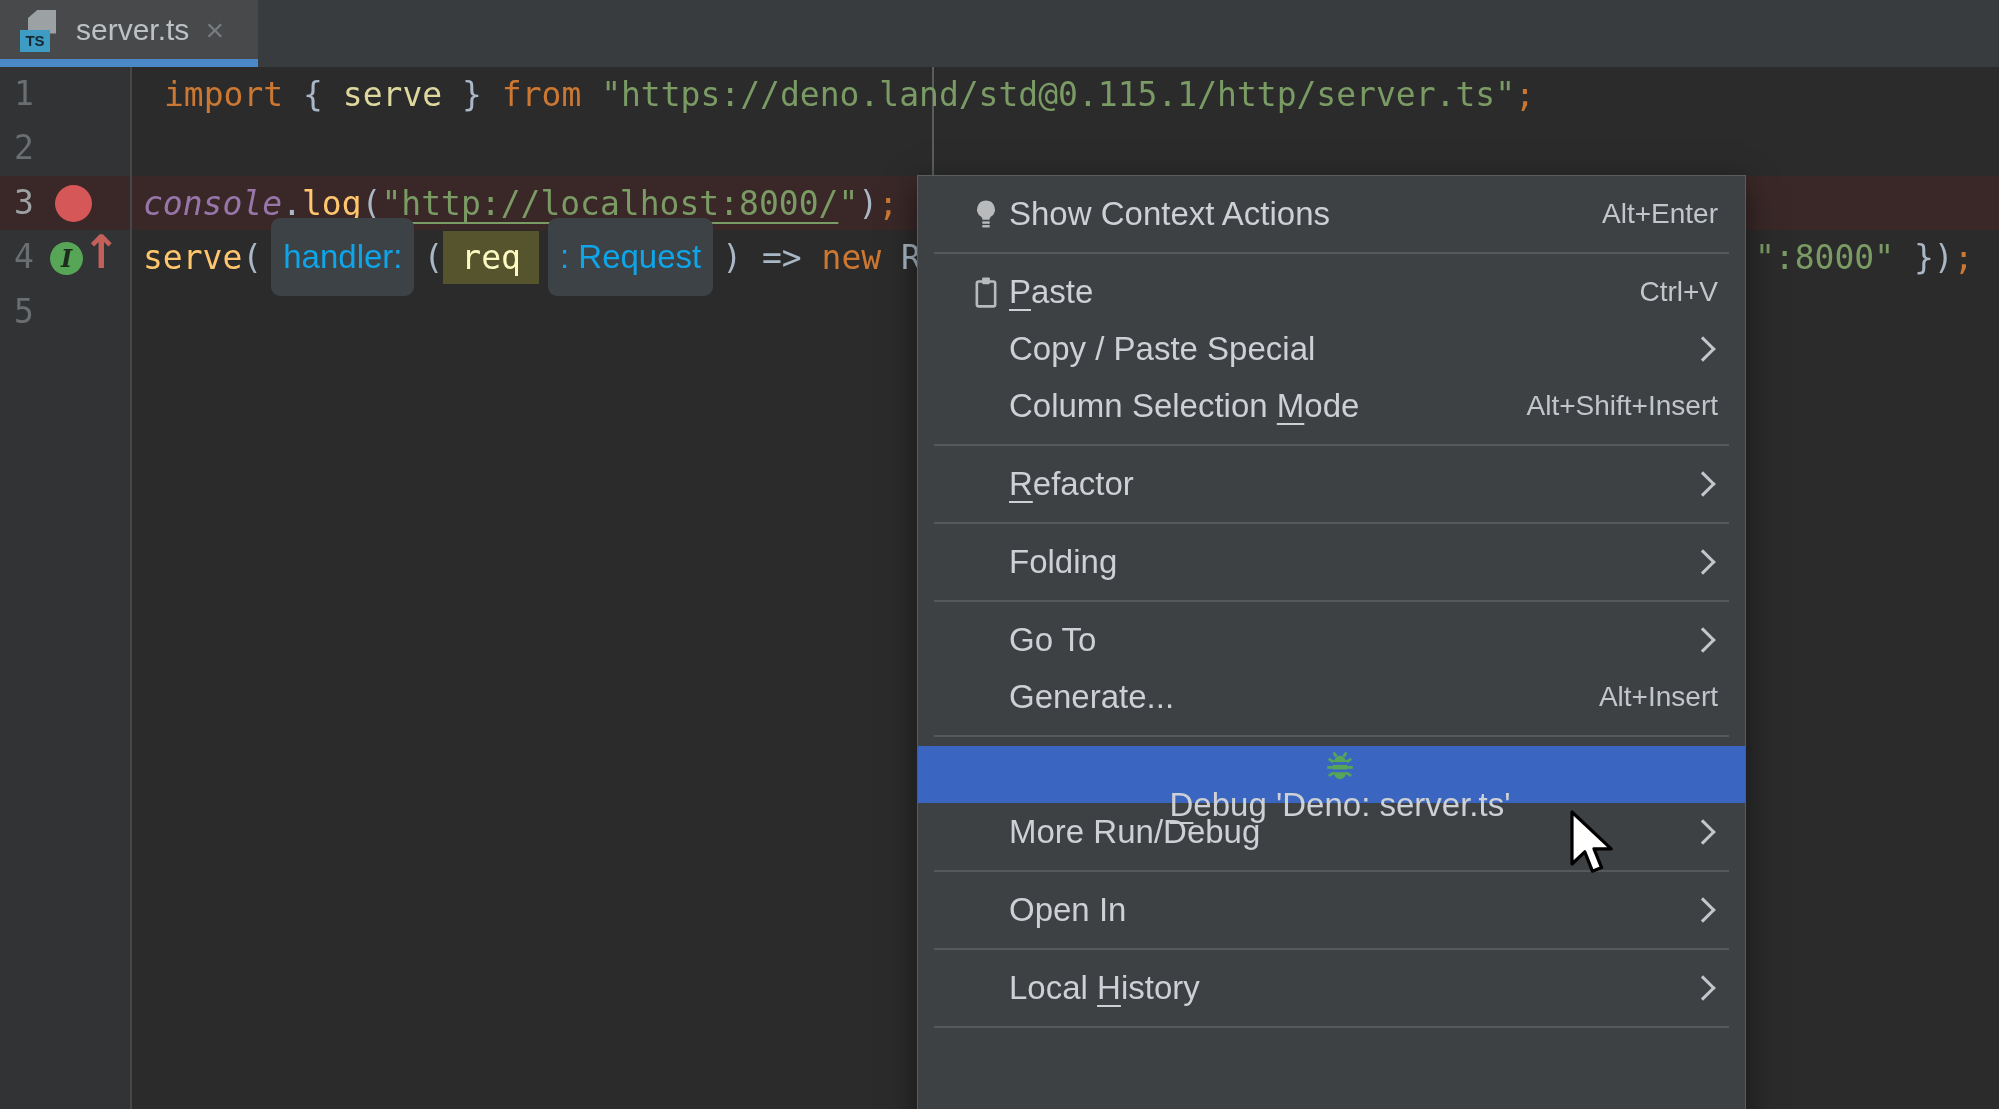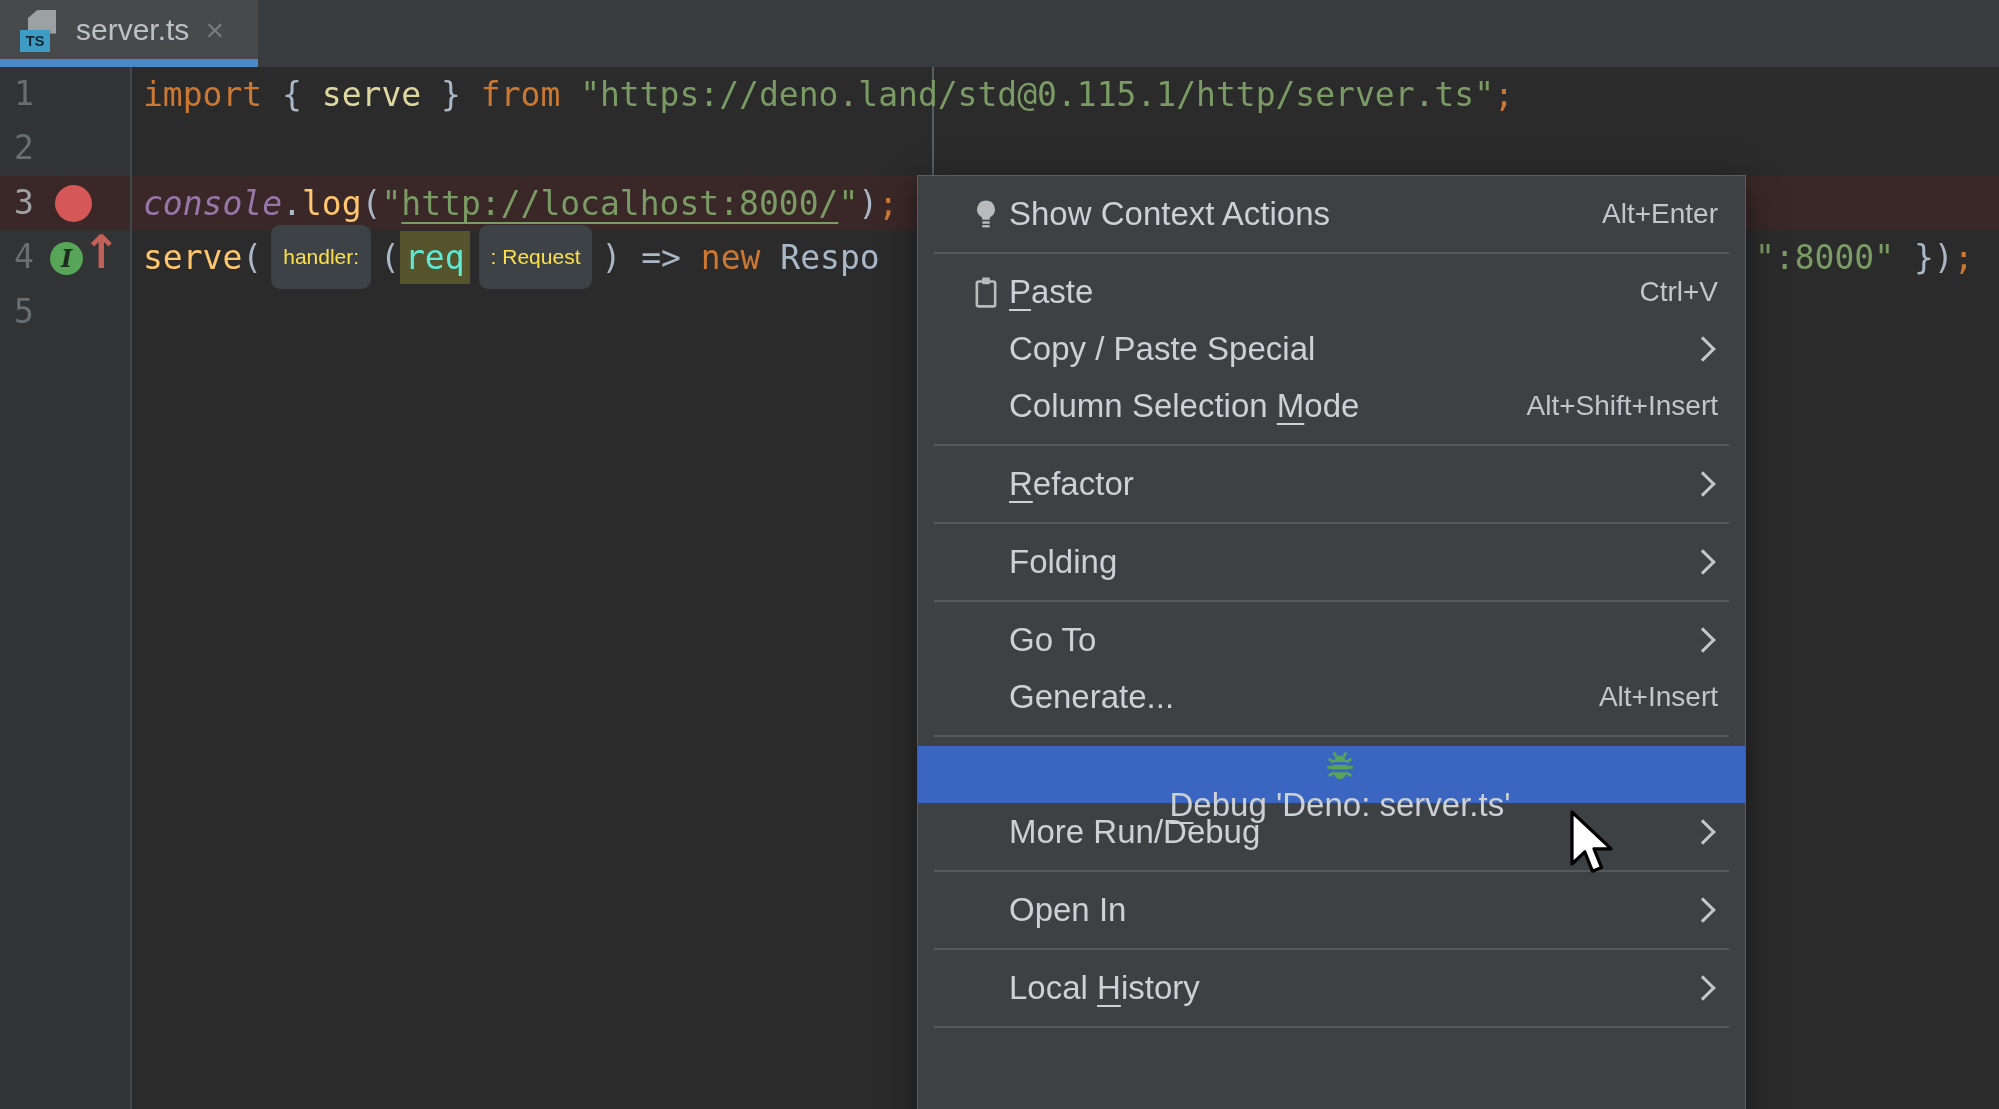--- a/index.html
+++ b/index.html
@@ -31,28 +31,28 @@
           background:#D65757;z-index:4;}
   .g-run{position:absolute;left:50px;top:175px;width:33px;height:33px;border-radius:50%;
          background:#57A557;z-index:4;color:#1E2B1E;display:flex;align-items:center;justify-content:center;
          font-family:"DejaVu Serif",serif;font-weight:bold;font-size:24px;font-style:italic;}
   .g-arrow{position:absolute;left:82px;top:158px;z-index:4;color:#C4605A;
            font-size:46px;font-weight:bold;font-family:"DejaVu Sans",sans-serif;}
   .guide-line{position:absolute;left:932px;top:0;width:2px;height:109px;background:#5A5D5F;z-index:2;}
 
   .crow{position:absolute;left:143px;height:54px;display:flex;align-items:center;z-index:2;
         font-family:"DejaVu Sans Mono",monospace;font-size:33px;white-space:pre;}
-  .r1{top:0;} .r3{top:109px;} .r4{top:163px;} .r4r{left:1755px;top:163px;}
+  .r1{top:0;margin-left:21px;} .r3{top:109px;} .r4{top:163px;} .r4r{left:1755px;top:163px;}
   .tk-kw{color:#CC7832;} .tk-punct{color:#A9B7C6;} .tk-str{color:#7A9B64;}
   .tk-fn{color:#FFC66D;} .tk-console{color:#9876AA;font-style:italic;}
   .tk-ident{color:#DED89F;} .tk-semi{color:#CC7832;}
   .tk-link{color:#7A9B64;text-decoration:underline;text-underline-offset:7px;text-decoration-thickness:2px;}
-  .inlay{background:#3D4246;color:#fde047;border-radius:9px;padding:20px 12px;margin:0 9px;
-         font-family:"Liberation Sans",sans-serif;font-size:21px;white-space:pre;}
-  .hl-olive{background:#56542D;color:#5eead4;padding:7px 5px;}
+  .inlay{background:#3D4246;color:#0ea5e9;border-radius:9px;padding:20px 12px;margin:0 9px;
+         font-family:"Liberation Sans",sans-serif;font-size:33px;white-space:pre;}
+  .hl-olive{background:#56542D;color:#fef9c3;padding:7px 18px;}
 
   
   .menu{position:absolute;left:917px;top:175px;width:829px;height:960px;background:#3D4144;
         border:1px solid #595D5F;box-sizing:border-box;z-index:10;padding-top:9px;
         box-shadow:0 10px 30px rgba(0,0,0,.5);}
   .mi{height:57px;display:flex;align-items:center;padding:0 27px 0 44px;cursor:default;}
   .mi.selected{background:#3A66C1;flex-direction:column;}
   .mi-icon{width:47px;height:40px;display:flex;align-items:center;justify-content:center;flex:none;}
   .mi-label{color:#CDD0D4;font-size:33px;margin-left:0px;white-space:pre;}
   .mi-label u{text-underline-offset:6px;text-decoration-thickness:2px;}

